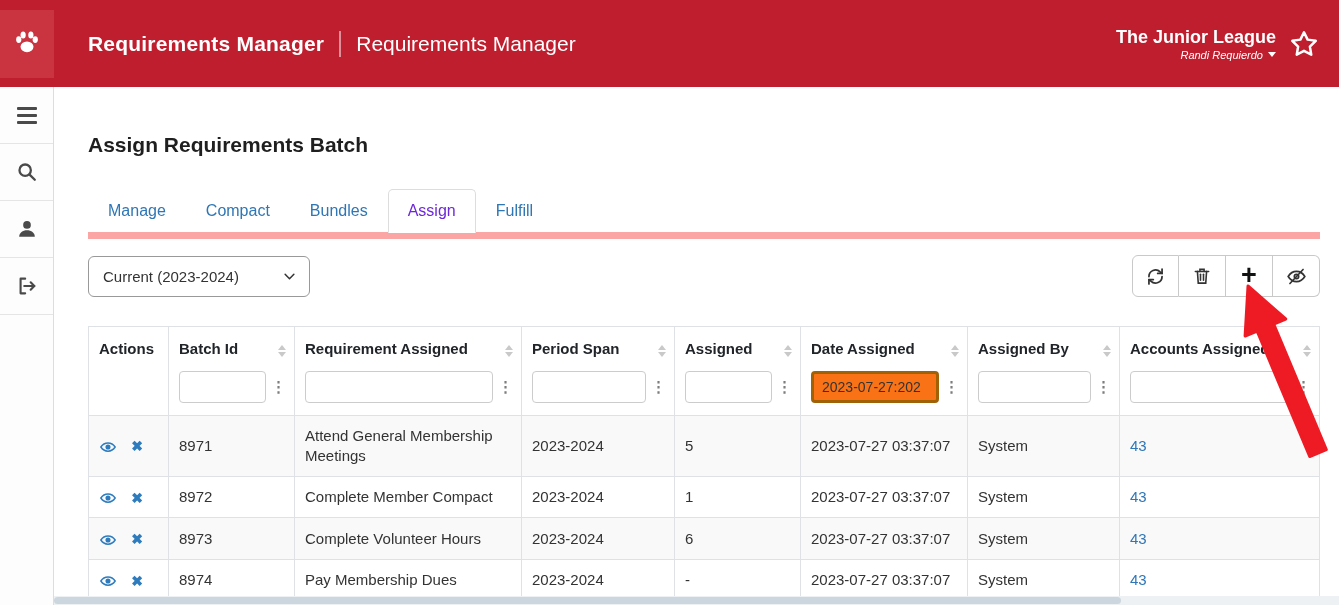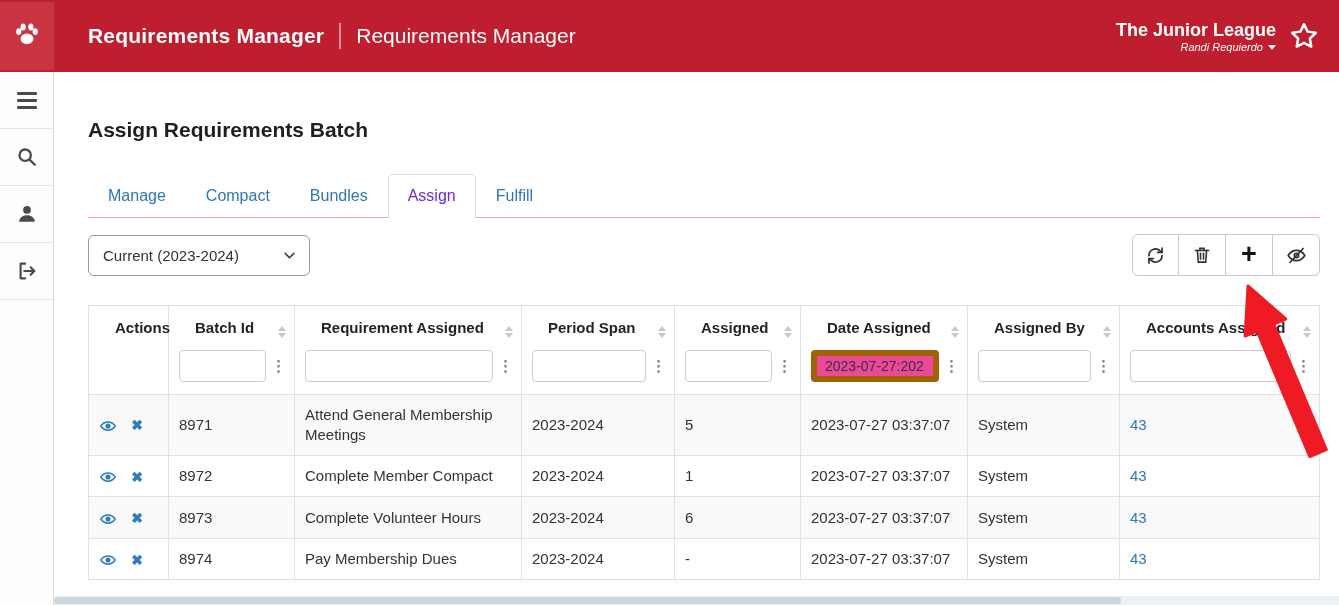--- a/index.html
+++ b/index.html
@@ -3,21 +3,21 @@
 <meta charset="utf-8">
 <style>
   * { box-sizing: border-box; }
   html,body { margin:0; padding:0; }
   body {
     width:1339px; height:605px; overflow:hidden; position:relative;
     font-family:"Liberation Sans", sans-serif; background:#fff; color:#333;
   }
 
   
-  .topbar { height:72px; background:#bf1e2e; display:flex; align-items:center; color:#fff; }
+  .topbar { height:87px; background:#bf1e2e; display:flex; align-items:center; color:#fff; }
   .logo-box { width:54px; height:68px; background:#ca3340; display:flex; align-items:center; justify-content:center; flex:none; }
   .brand { display:flex; align-items:center; margin-left:34px; }
   .brand-primary { font-size:21px; font-weight:bold; letter-spacing:.2px; }
   .brand-sep { width:2px; height:26px; background:rgba(255,255,255,.5); margin:0 15px; }
   .brand-secondary { font-size:21px; font-weight:400; }
   .topbar-right { margin-left:auto; display:flex; align-items:center; gap:13px; padding-right:20px; }
   .org-block { text-align:left; }
   .org-name { font-size:18px; font-weight:bold; line-height:1.25; }
   .user-name { font-size:11px; font-style:italic; display:flex; align-items:center; justify-content:flex-end; gap:5px; cursor:pointer; }
   .caret-down { width:0; height:0; border-left:4px solid transparent; border-right:4px solid transparent; border-top:5px solid #fff; display:inline-block; }
@@ -27,49 +27,49 @@
   .side-rail { width:54px; flex:none; background:#fdfdfd; border-right:1px solid #ddd; }
   .rail-item { height:57px; display:flex; align-items:center; justify-content:center; border-bottom:1px solid #e5e5e5; cursor:pointer; }
   .hamburger { display:flex; flex-direction:column; gap:4px; }
   .hamburger i { display:block; width:20px; height:3px; background:#4a4a4a; border-radius:1px; }
 
   .main { flex:1; padding:0 20px 0 34px; position:relative; }
 
   .page-title { font-size:21px; font-weight:bold; color:#1f1f1f; margin:46px 0 0 0; }
 
   
-  .tabs { display:flex; margin-top:32px; border-bottom:1px solid #fca5a5; }
+  .tabs { display:flex; margin-top:32px; border-bottom:7px solid #fca5a5; }
   .tab { padding:12px 19px; font-size:16px; color:#2e76b5; cursor:pointer; border:1px solid transparent; margin-bottom:-1px; border-radius:5px 5px 0 0; }
   .tab.active { color:#6d28d9; background:#fff; border-color:#ddd #ddd #fff #ddd; }
 
   
   .controls { display:flex; justify-content:space-between; align-items:center; margin-top:16px; }
   .term-select { width:222px; height:41px; border:1px solid #999; border-radius:6px; background:#fff;
     display:flex; align-items:center; justify-content:space-between; padding:0 12px 0 14px; font-size:15px; color:#333; cursor:pointer; }
   .btn-group { display:flex; }
   .tool-btn { width:47px; height:42px; background:#fff; border:1px solid #c9c9c9; border-left-width:0;
     display:flex; align-items:center; justify-content:center; cursor:pointer; padding:0; }
   .tool-btn:first-child { border-left-width:1px; border-radius:6px 0 0 6px; }
   .tool-btn:last-child { border-radius:0 6px 6px 0; }
   .plus-glyph { font-size:27px; font-weight:700; color:#111; line-height:1; margin-top:-2px; }
 
   
   table.grid { border-collapse:collapse; table-layout:fixed; width:1231px; margin-top:29px; }
   .grid th, .grid td { border:1px solid #dee2e6; }
   .grid th { padding:12px 8px 12px 10px; vertical-align:top; text-align:left; background:#fff; }
-  .th-top { display:flex; justify-content:space-between; align-items:flex-end;margin-left:16px; }
+  .th-top { display:flex; justify-content:space-between; align-items:center; }
   .col-label { font-size:15px; font-weight:bold; color:#212529; line-height:1.3; }
   .sort { display:flex; flex-direction:column; gap:2px; align-items:center; margin-top:4px; cursor:pointer; flex:none; }
   .sort i { display:block; width:0; height:0; }
   .sort i.up { border-left:4px solid transparent; border-right:4px solid transparent; border-bottom:5px solid #c9c9c9; }
   .sort i.down { border-left:4px solid transparent; border-right:4px solid transparent; border-top:5px solid #c9c9c9; }
   .th-filter { display:flex; align-items:center; gap:5px; margin-top:12px; }
   .filter-input { flex:1; min-width:0; height:32px; border:1px solid #ccc; border-radius:4px; padding:0 8px;
     font-size:14px; font-family:"Liberation Sans", sans-serif; color:#333; background:#fff; }
-  .filter-input.highlight { background:#ec4899; border:6px solid #a16207; }
+  .filter-input.highlight { background:#f97316; border:3px solid #a16207; }
   .kebab { color:#7d7d7d; font-size:15px; font-weight:bold; flex:none; cursor:pointer; line-height:1; }
 
   .grid td { padding:10px 10px; font-size:15px; color:#333; vertical-align:middle; line-height:1.35; }
   .grid tbody tr:nth-child(odd) { background:#f9f9f9; }
   .actions-cell { white-space:nowrap; }
   .actions-cell .icon-btn { display:inline-flex; align-items:center; cursor:pointer; vertical-align:middle; }
   .close-glyph { color:#2e7cbe; font-size:14px; font-weight:bold; margin-left:10px; }
   a.acct-link { color:#2e76b5; text-decoration:none; cursor:pointer; }
 
   

